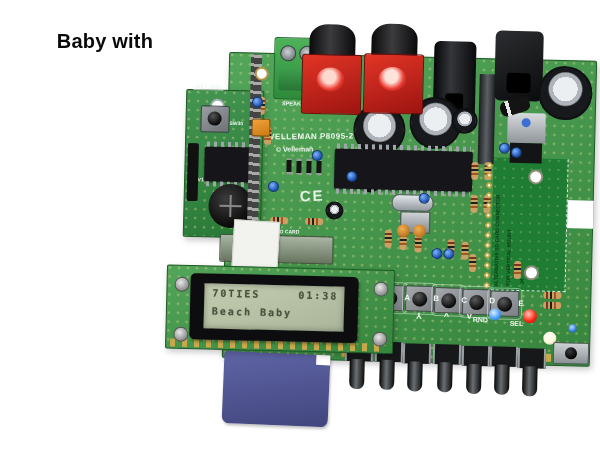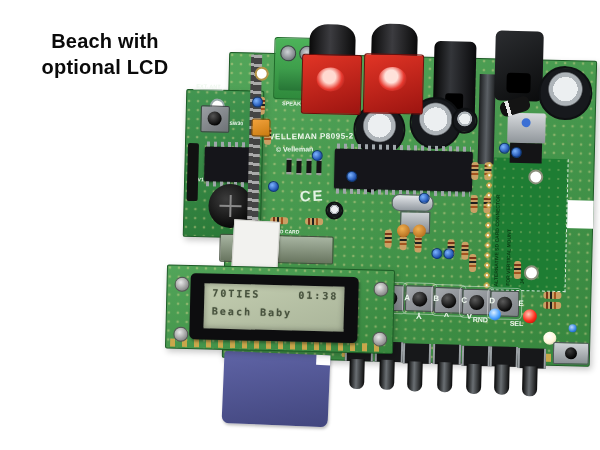--- a/index.html
+++ b/index.html
@@ -59,22 +59,21 @@
   .pinstrip{background:repeating-linear-gradient(180deg,#aaa 0 3px,#444 3px 9px);}
   .holecol{background-image:radial-gradient(circle 3px at 5px 5px, #fff 0 1.4px, #caa94a 1.5px 2.6px, transparent 3px);
            background-size:10px 10px;}
   .lcdtext{font-family:"DejaVu Sans Mono",monospace;font-size:10px;font-weight:bold;
            color:#49543f;letter-spacing:2px;text-shadow:0 0 1px rgba(73,84,63,.5);}
 </style>
 </head>
 <body>
 
 <div class="abs caption">
-  <div>Beach with</div>
-  <div>optional LCD</div>
+  <div>Baby with</div>
 </div>
 
 <div class="abs photo">
 
   <div class="abs pcb" style="left:50px;top:8px;width:366px;height:304px;z-index:1;"></div>
 
   <div class="abs goldstrip" style="left:170px;top:302px;width:244px;height:8px;z-index:2;"></div>
 
   <div class="abs" style="left:388px;top:148px;width:30px;height:28px;background:#fff;z-index:2;"></div>
 

